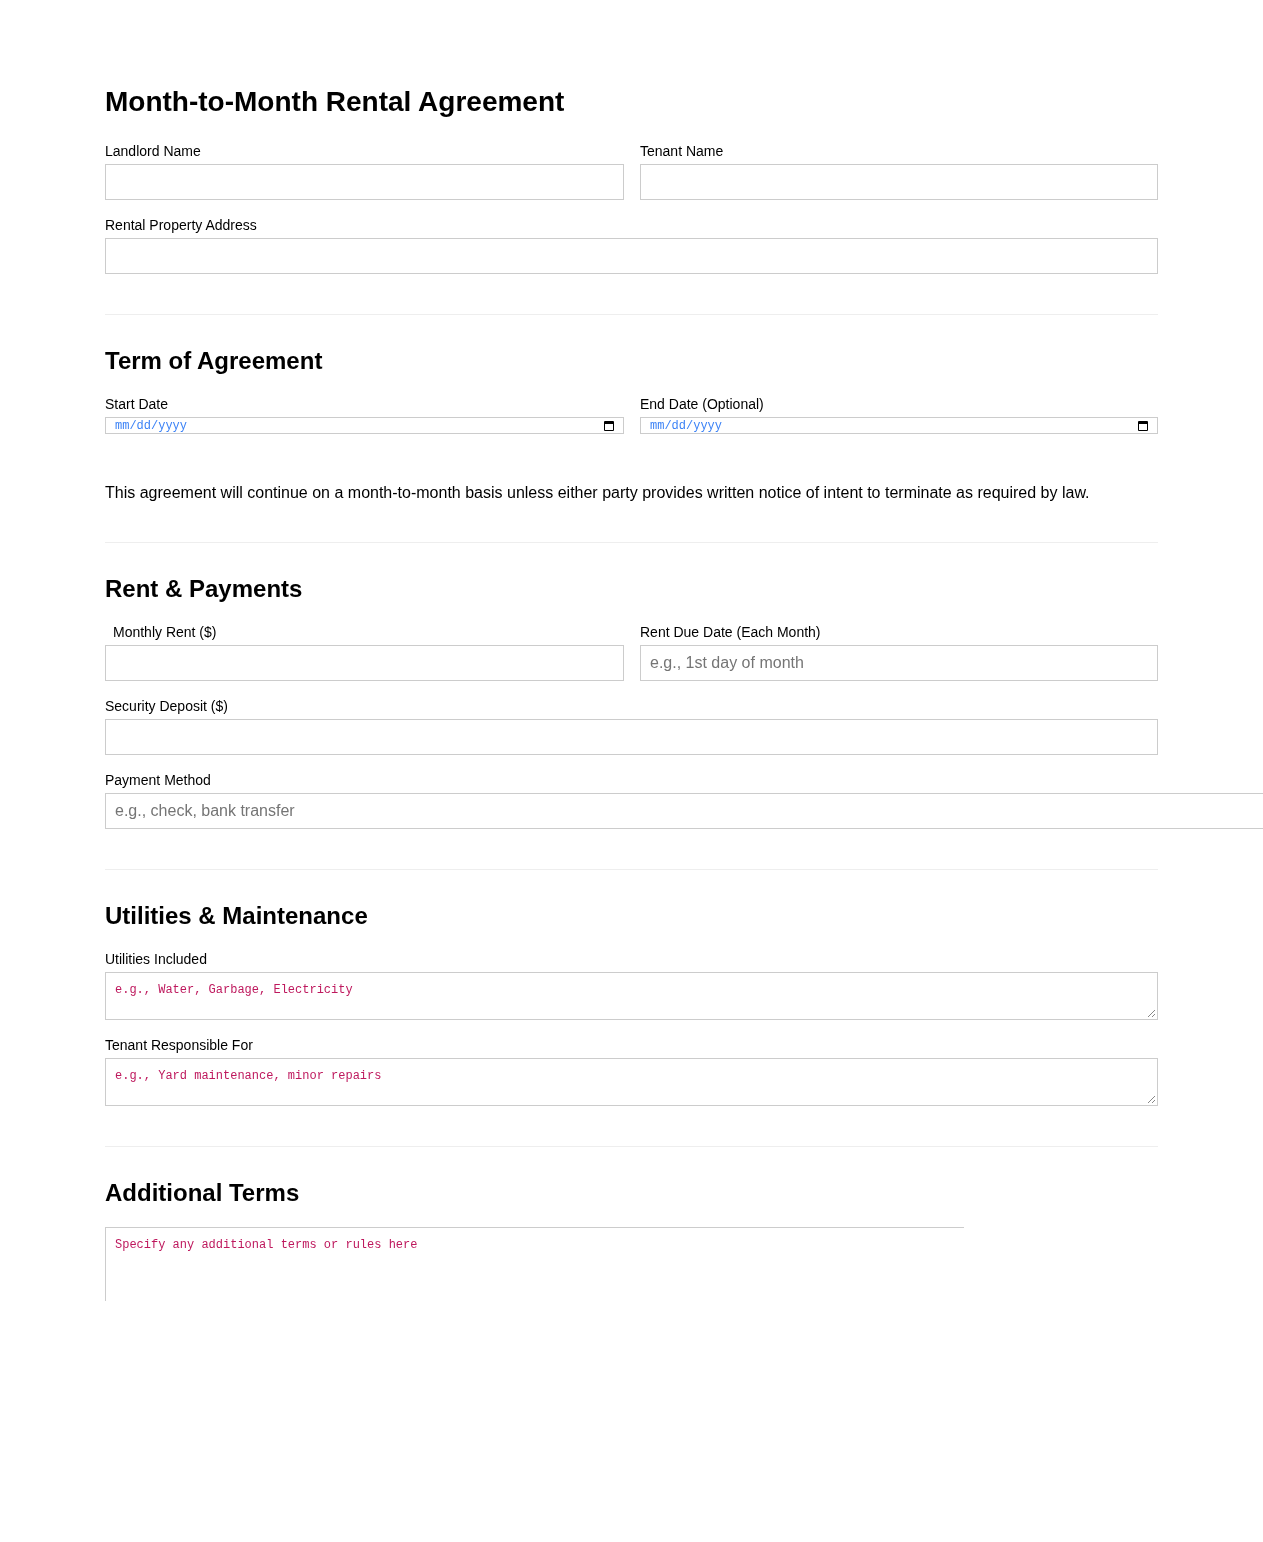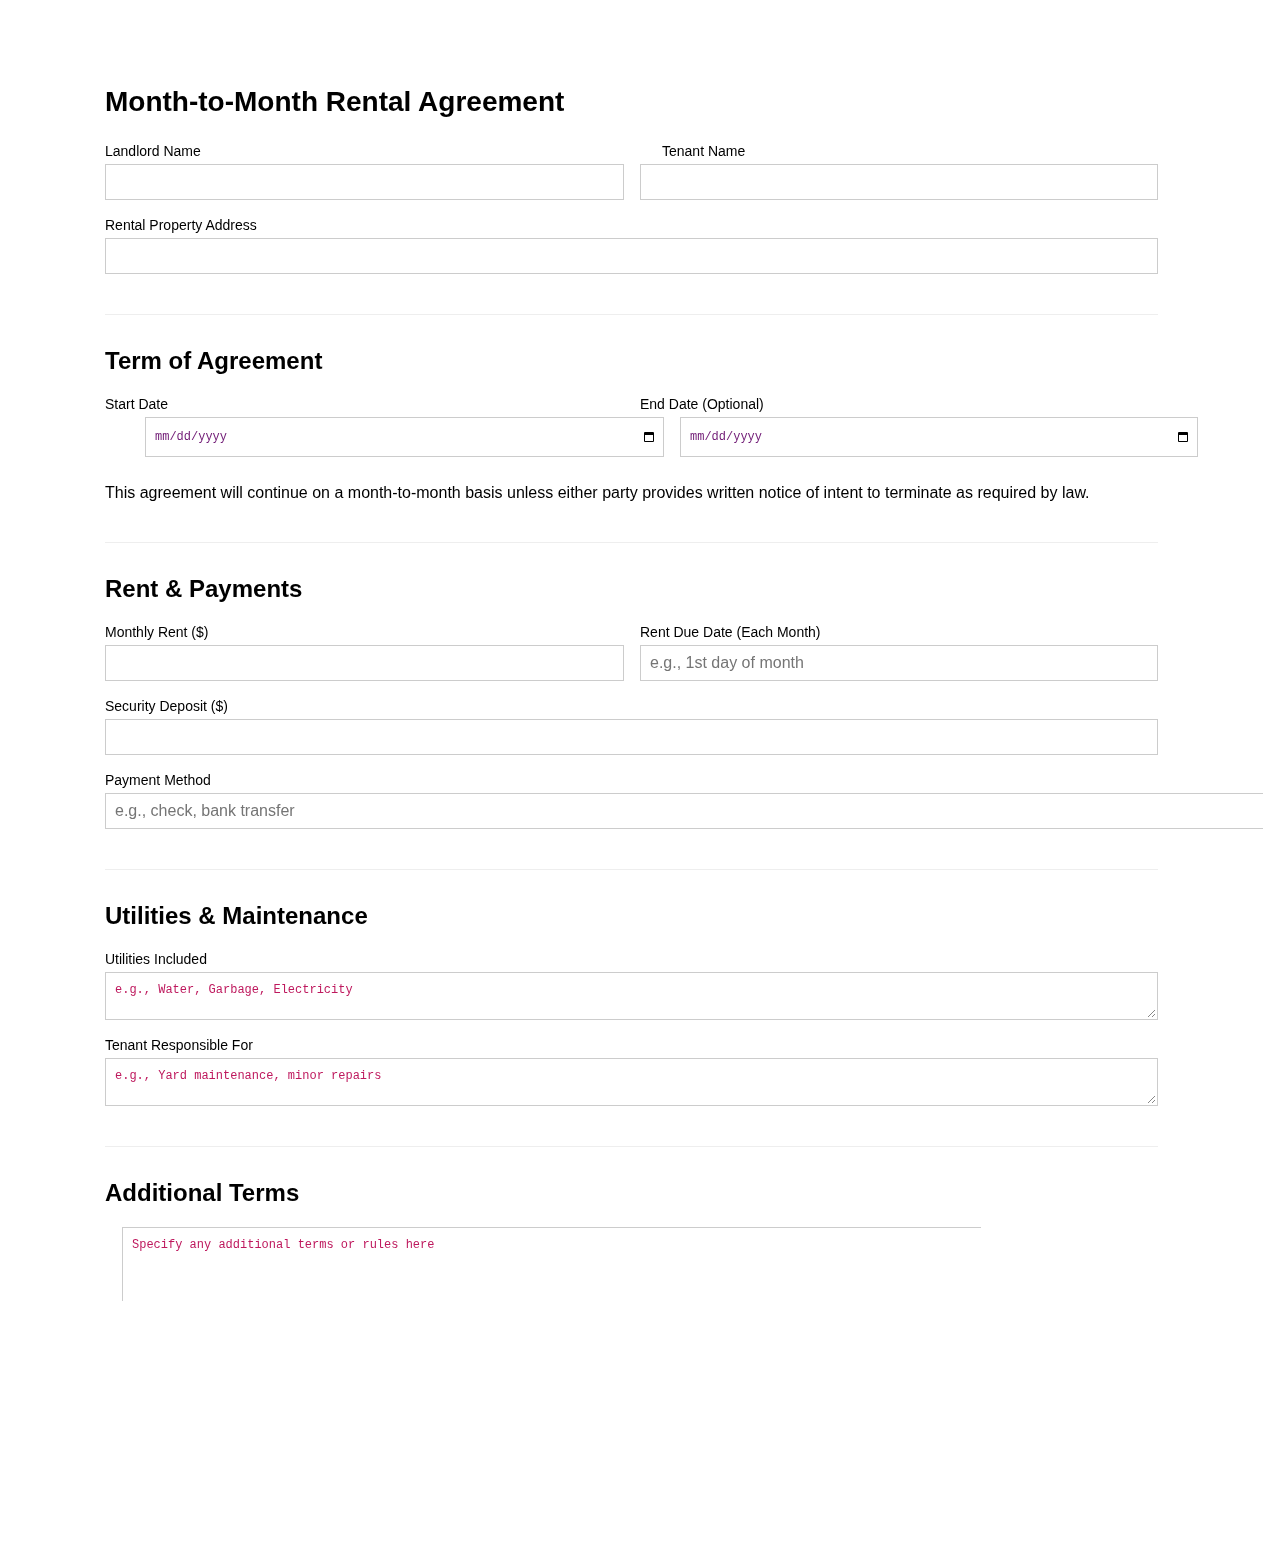--- a/index.html
+++ b/index.html
@@ -2,37 +2,37 @@
 <html><head>
 <meta charset="utf-8">
 <style>
   html, body { margin:0; padding:0; background:#fff; }
   body { width:1263px; height:1542px; position:relative; overflow:hidden; font-family:"Liberation Sans", sans-serif; color:#000; }
   .page { position:absolute; left:105px; top:0; width:1053px; }
   h1 { position:absolute; left:0; top:84px; margin:0; font-size:28px; font-weight:bold; line-height:36px; }
   h2 { position:absolute; left:0; margin:0; font-size:24px; font-weight:bold; line-height:28px; }
   .lbl { position:absolute; font-size:14px; line-height:18px; }
   .inp { position:absolute; box-sizing:border-box; border:1px solid #ccc; background:#fff; height:36px; font-size:16px; padding:0 9px; display:flex; align-items:center; color:#757575; }
-  .date { font-family:"Liberation Mono", monospace; font-size:12px; color:#701a75; justify-content:space-between; height:40px;margin-left:40px; }
+  .date { font-family:"Liberation Mono", monospace; font-size:12px; color:#3b82f6; justify-content:space-between; height:17px; }
   .cal { width:10px; height:10px; border:1.5px solid #000; border-top-width:3px; border-radius:1px; box-sizing:border-box; }
   .ta { position:absolute; box-sizing:border-box; border:1px solid #ccc; background:#fff; font-family:"Liberation Mono", monospace; font-size:12px; color:#be185d; padding:10px 9px; }
   .grip { position:absolute; right:2px; bottom:2px; width:7px; height:7px; background:linear-gradient(135deg, transparent 45%, #888 45%, #888 55%, transparent 55%, transparent 75%, #888 75%, #888 85%, transparent 85%); }
   .hr { position:absolute; left:0; width:1053px; height:1px; background:#eee; }
   .para { position:absolute; left:0; font-size:16px; line-height:18px; }
-  .clip { position:absolute; left:0; top:1227px; width:859px; height:74px; overflow:hidden;margin-left:17px; }
+  .clip { position:absolute; left:0; top:1227px; width:859px; height:74px; overflow:hidden; }
 </style>
 </head>
 <body>
 
 <div class="page">
   <h1>Month-to-Month Rental Agreement</h1>
 
   <div class="lbl" style="left:0;top:142px">Landlord Name</div>
   <div class="inp" style="left:0;top:164px;width:519px"></div>
-  <div class="lbl" style="left:557px;top:142px">Tenant Name</div>
+  <div class="lbl" style="left:535px;top:142px">Tenant Name</div>
   <div class="inp" style="left:535px;top:164px;width:518px"></div>
 
   <div class="lbl" style="left:0;top:216px">Rental Property Address</div>
   <div class="inp" style="left:0;top:238px;width:1053px"></div>
 
   <div class="hr" style="top:314px"></div>
 
   <h2 style="top:347px">Term of Agreement</h2>
   <div class="lbl" style="left:0;top:395px">Start Date</div>
   <div class="inp date" style="left:0;top:417px;width:519px">
@@ -42,21 +42,21 @@
   <div class="lbl" style="left:535px;top:395px">End Date (Optional)</div>
   <div class="inp date" style="left:535px;top:417px;width:518px">
     <span>mm/dd/yyyy</span>
     <span class="cal"></span>
   </div>
   <div class="para" style="top:484px">This agreement will continue on a month-to-month basis unless either party provides written notice of intent to terminate as required by law.</div>
 
   <div class="hr" style="top:542px"></div>
 
   <h2 style="top:575px">Rent &amp; Payments</h2>
-  <div class="lbl" style="left:0;top:623px">Monthly Rent ($)</div>
+  <div class="lbl" style="left:8px;top:623px">Monthly Rent ($)</div>
   <div class="inp" style="left:0;top:645px;width:519px"></div>
   <div class="lbl" style="left:535px;top:623px">Rent Due Date (Each Month)</div>
   <div class="inp" style="left:535px;top:645px;width:518px">
       <span>e.g., 1st day of month</span>
     </div>
 
   <div class="lbl" style="left:0;top:697px">Security Deposit ($)</div>
   <div class="inp" style="left:0;top:719px;width:1053px"></div>
 
   <div class="lbl" style="left:0;top:771px">Payment Method</div>

